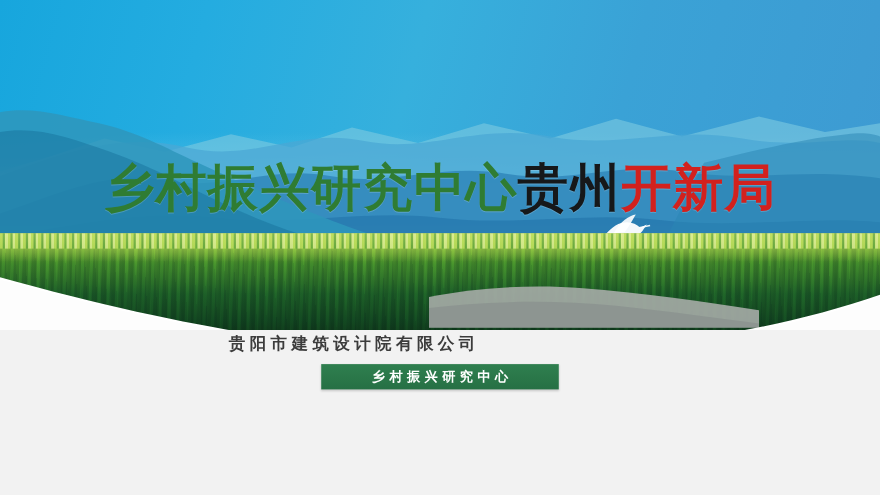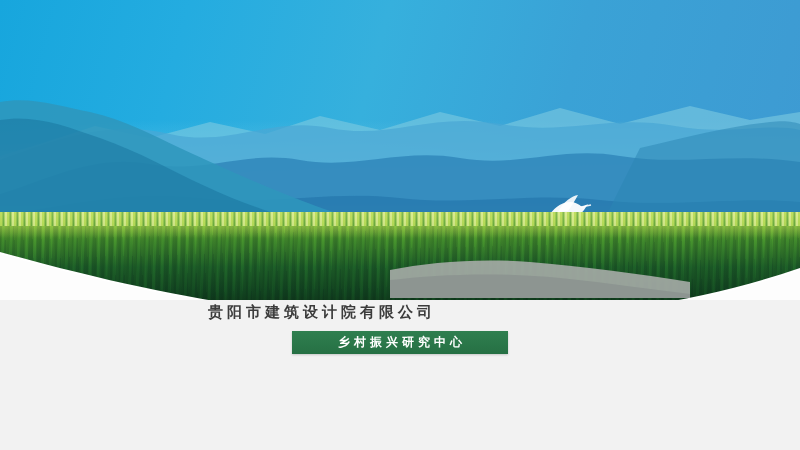--- a/index.html
+++ b/index.html
@@ -272,20 +272,23 @@
 
   <svg class="arc" viewBox="0 0 800 140" preserveAspectRatio="none">
     <path d="M0,42 C180,92 300,108 430,110 C560,112 690,96 800,58
              L800,140 L0,140 Z" fill="#ffffff"></path>
     <path d="M0,44 C180,94 300,110 430,112 C560,114 690,98 800,60
              L800,140 L0,140 Z" fill="#fdfdfd"></path>
   </svg>
 
   <div class="lower"></div>
 
+  <div class="title">
+    <span class="t-green">乡村振兴研究中心</span><span class="t-dark">贵州</span><span class="t-red">开新局</span>
+  </div>
 
   <div class="org">贵阳市建筑设计院有限公司</div>
 
   <div class="banner">
     <span class="banner-text">乡村振兴研究中心</span>
   </div>
 
 </div>
 
 </body></html>

